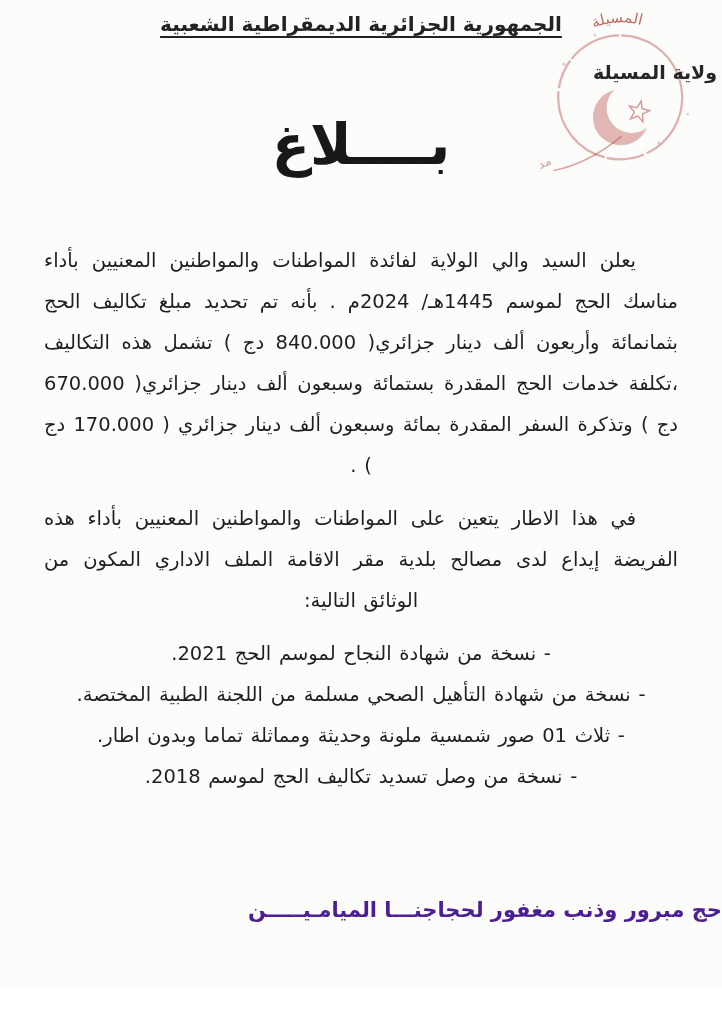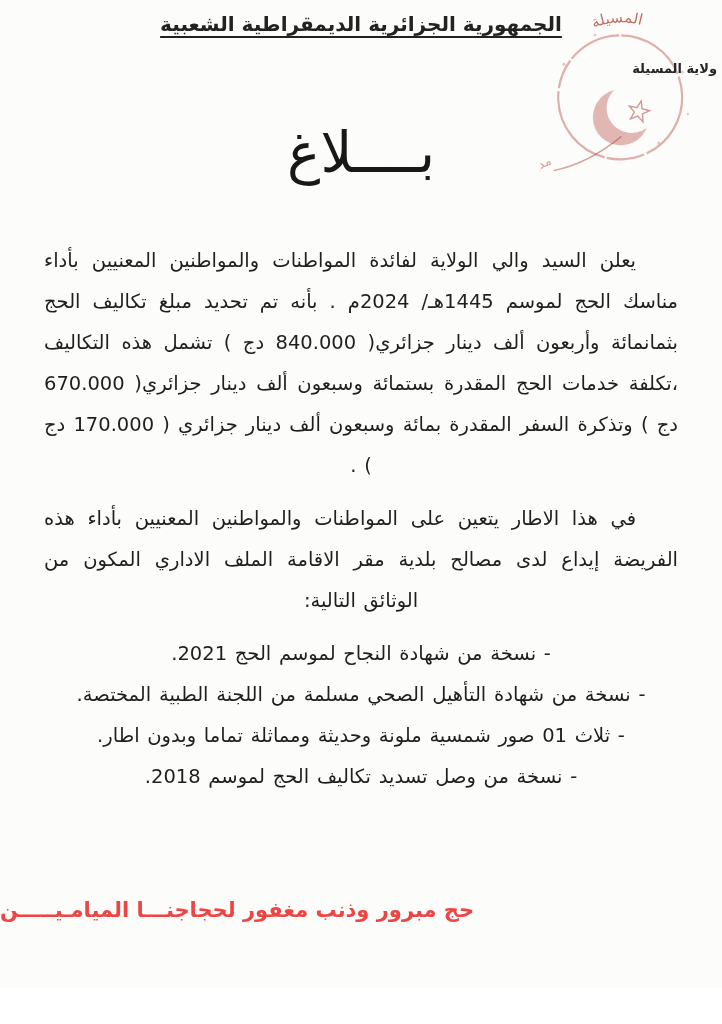--- a/index.html
+++ b/index.html
@@ -33,35 +33,35 @@
   
   .stamp {
     position: absolute;
     top: 4px; right: 0;
     width: 185px; height: 175px;
   }
   .stamp svg { transform: rotate(-2deg); }
   .wilaya-label {
     position: absolute;
     top: 57px; right: 5px;
-    font-size: 13px;
+    font-size: 19px;
     font-weight: bold;
     letter-spacing: 1px;
     color: #262626;
     white-space: nowrap;
   }
 
   
   .doc-title {
     position: absolute;
     top: 112px; left: 0; right: 0;
-    margin: 8px;
+    margin: 0;
     text-align: center;
     font-size: 56px;
-    font-weight: normal;
+    font-weight: bold;
     color: #181818;
   }
 
   
   .content {
     position: absolute;
     top: 228px; left: 32px; right: 32px;
   }
   .para {
     margin: 12px;
@@ -78,24 +78,24 @@
     line-height: 41px;
     word-spacing: 1.5px;
     text-align: justify;
     text-align-last: center;
   }
 
   
   .closing-line {
     position: absolute;
     top: 898px; left: 0; right: 0;
-    text-align: left;
+    text-align: right;
     font-size: 21px;
     font-weight: bold;
-    color: #ef4444;
+    color: #4c1d95;
   }
 </style>
 </head>
 <body>
 
 <div class="page">
 
   <div class="republic-header">الجمهورية الجزائرية الديمقراطية الشعبية</div>
 
   <div class="stamp">

